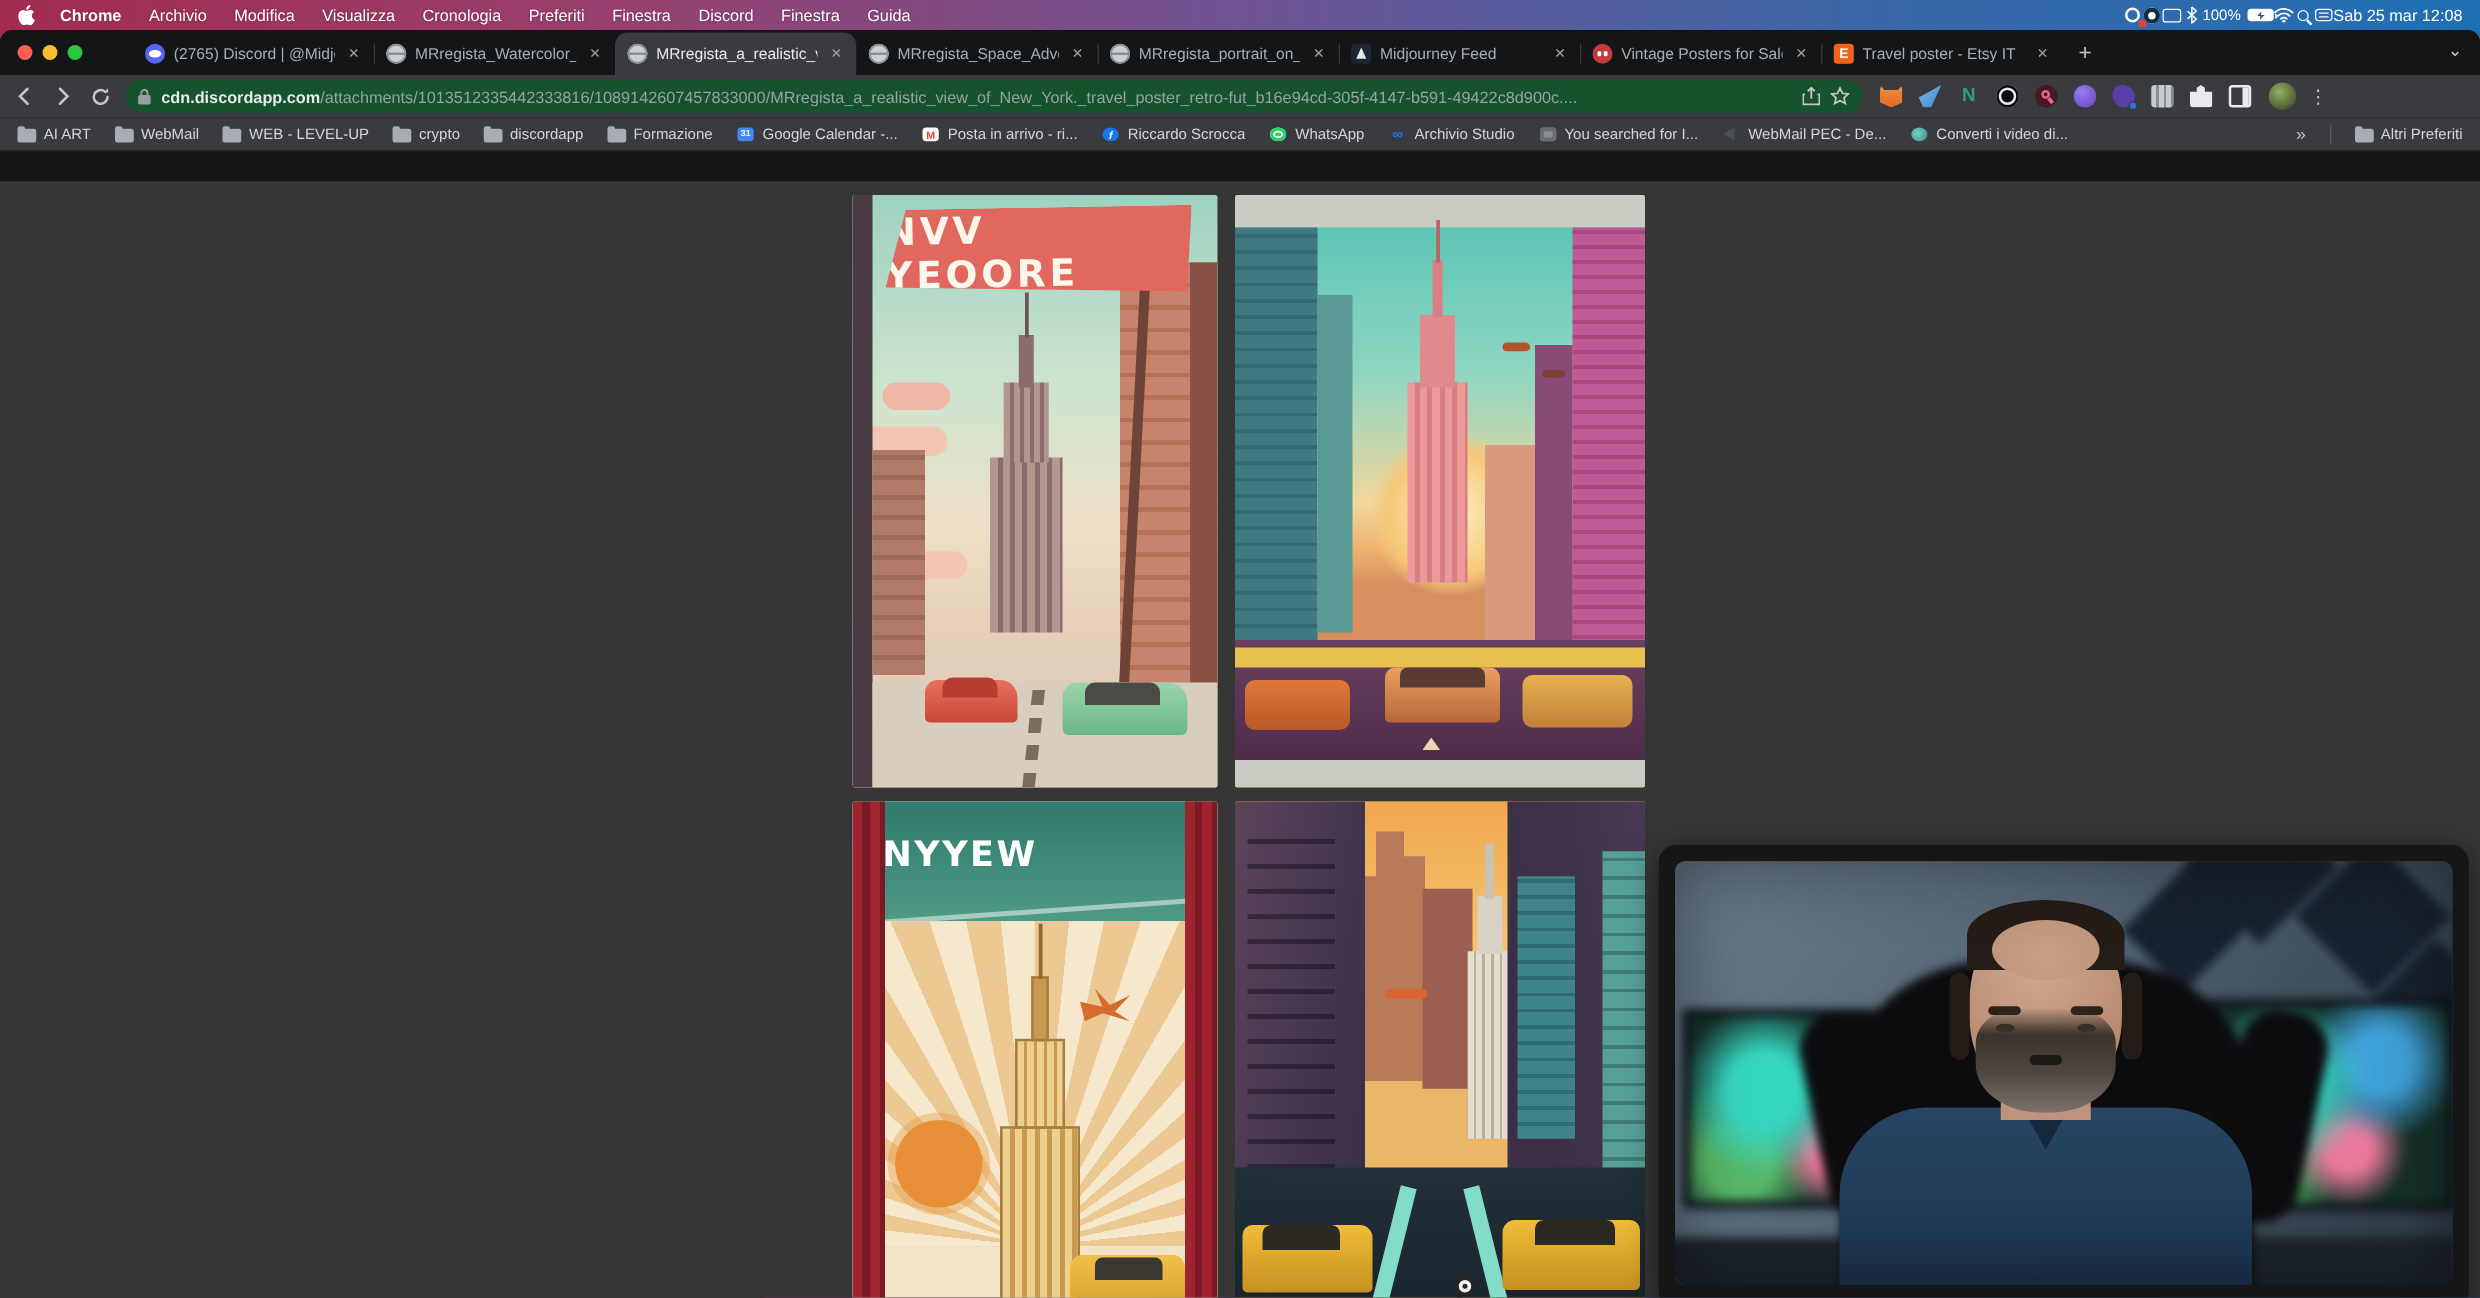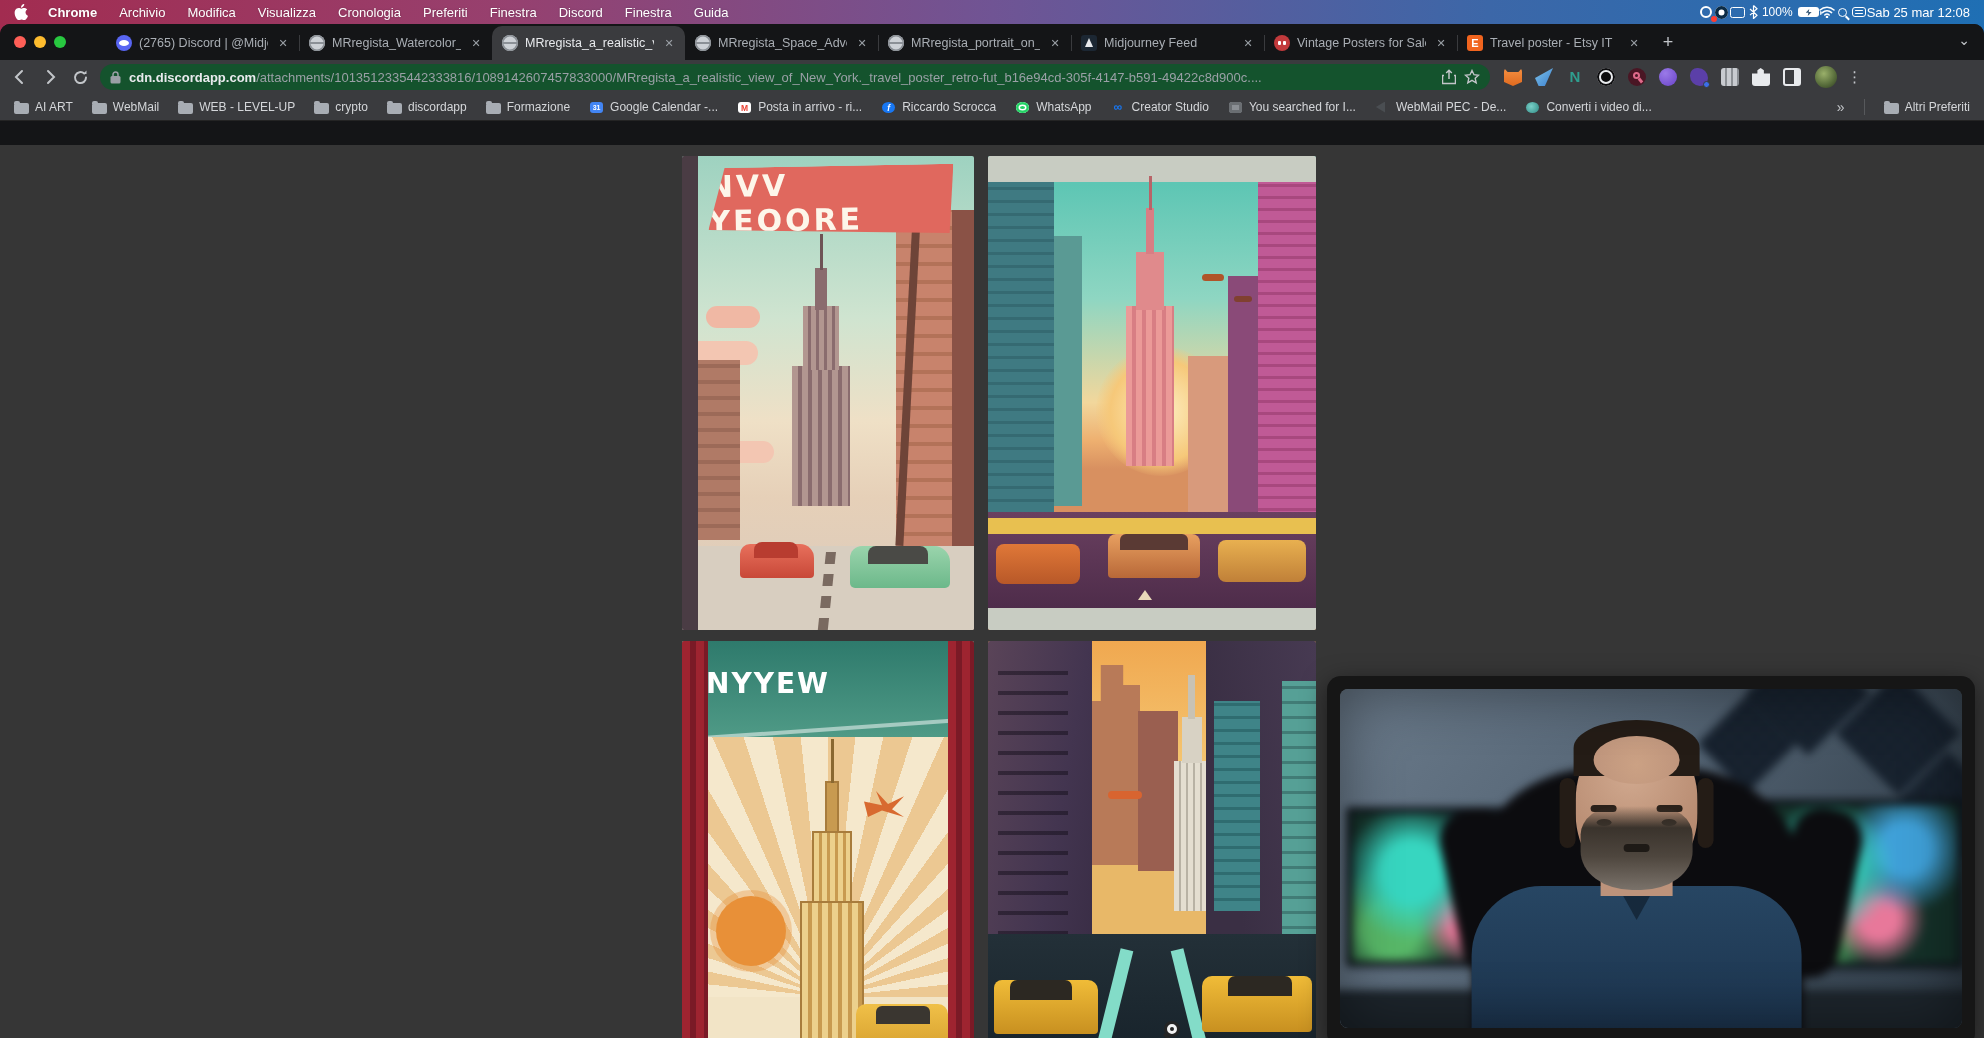--- a/index.html
+++ b/index.html
@@ -331,21 +331,21 @@
     <span class="bm">
         <span class="bm-ico">
           <span class="sq" style="background:#25d366;border-radius:50%;box-shadow:inset 0 0 0 2.5px #25d366, inset 0 0 0 4px #fff"></span>
         </span>
         <span>WhatsApp</span>
       </span>
     <span class="bm">
         <span class="bm-ico">
           <span class="sq" style="color:#1877f2;font-size:12px;line-height:11px">∞</span>
         </span>
-        <span>Creator Studio</span>
+        <span>Archivio Studio</span>
       </span>
     <span class="bm">
         <span class="bm-ico">
           <span class="sq" style="background:#8b8f94;box-shadow:inset 0 0 0 3px #6a6e72"></span>
         </span>
         <span>You searched for I...</span>
       </span>
     <span class="bm">
         <span class="bm-ico">
           <span class="sq" style="background:#4a4e52;clip-path:polygon(0 50%,70% 0,70% 100%)"></span>

